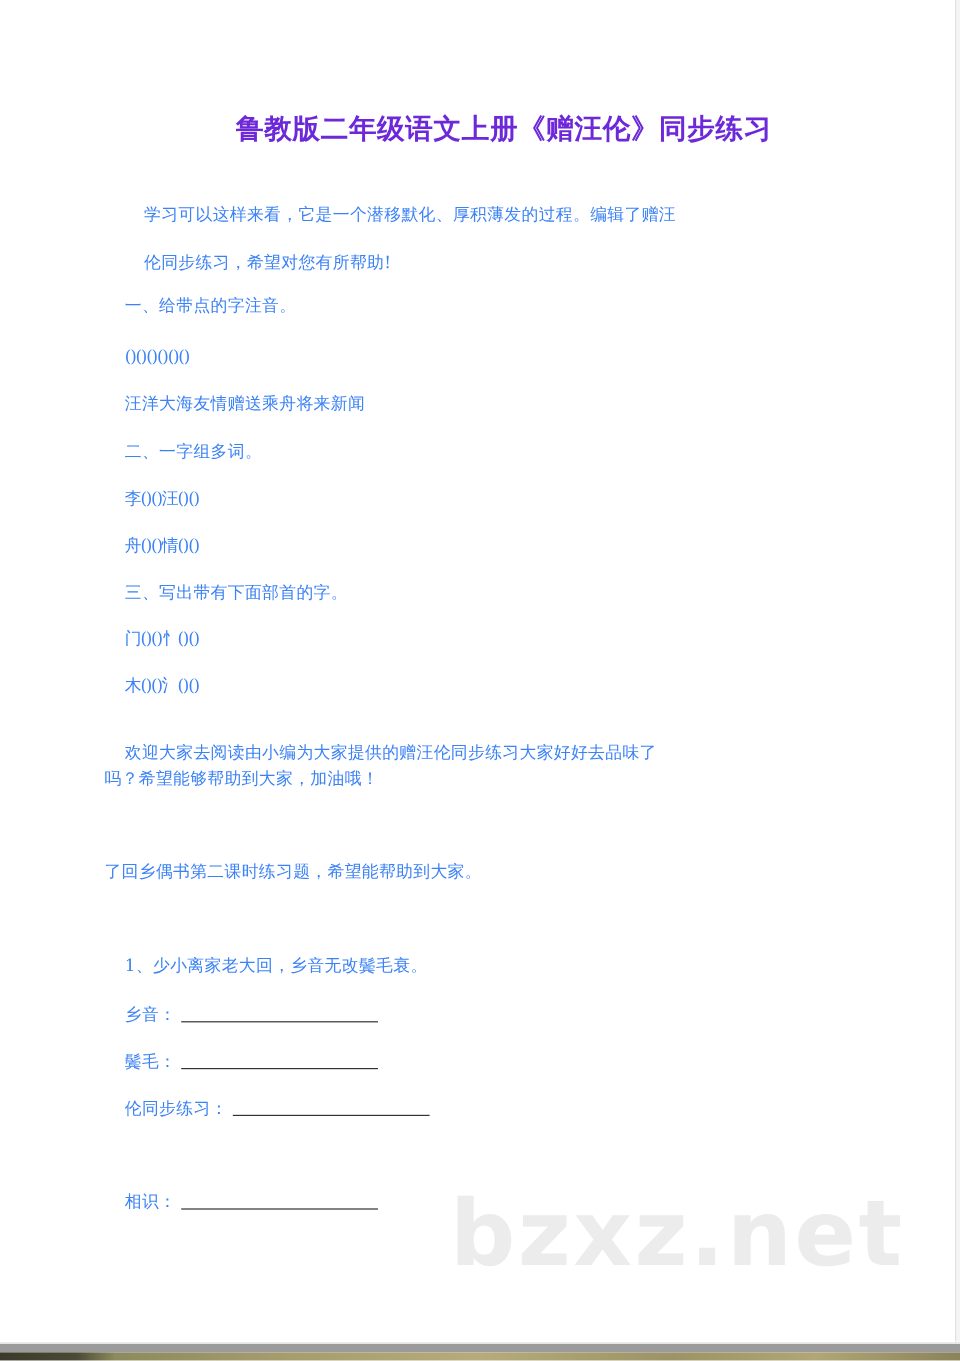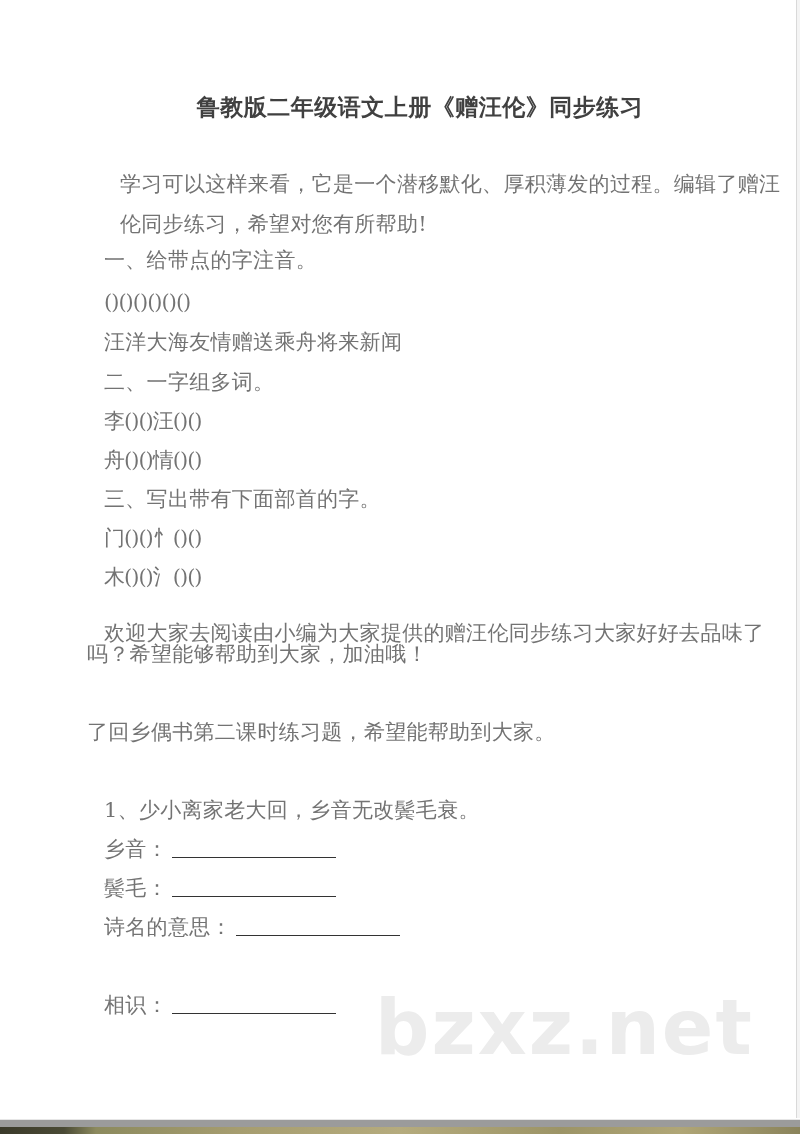--- a/index.html
+++ b/index.html
@@ -36,31 +36,31 @@
     }
     .title {
       position: absolute;
       left: 0;
       top: 92px;
       width: 800px;
       text-align: center;
       font-family: "DejaVu Sans", sans-serif;
       font-weight: bold;
       font-size: 23px;
-      color: #404040;
+      color: #6d28d9;
       letter-spacing: 0.5px;
       padding-left: 40px;
       box-sizing: border-box;
     }
     .line {
       position: absolute;
       left: 87px;
       font-family: "DejaVu Serif", serif;
-      font-size: 21px;
-      color: #737373;
+      font-size: 14px;
+      color: #3b82f6;
       white-space: nowrap;
       letter-spacing: 0.3px;
     }
     .indent1 { left: 104px; }
     .indent2 { left: 120px; }
     .blank {
       display: inline-block;
       width: 164px;
       border-bottom: 1px solid #333;
       height: 16px;
@@ -119,21 +119,21 @@
     <div class="line" style="top:718px;">了回乡偶书第二课时练习题，希望能帮助到大家。</div>
     <div class="line indent1" style="top:796px;">1、少小离家老大回，乡音无改鬓毛衰。</div>
 
     <div class="line indent1" style="top:835px;">
       <span>乡音：</span><span class="blank"></span>
     </div>
     <div class="line indent1" style="top:874px;">
       <span>鬓毛：</span><span class="blank"></span>
     </div>
     <div class="line indent1" style="top:913px;">
-      <span>诗名的意思：</span><span class="blank"></span>
+      <span>伦同步练习：</span><span class="blank"></span>
     </div>
     <div class="line indent1" style="top:991px;">
       <span>相识：</span><span class="blank"></span>
     </div>
 
     <div class="watermark">bzxz.net</div>
   </div>
   <div class="right-edge"></div>
   <div class="bottom-bar"></div>
   <div class="bottom-photo"></div>

